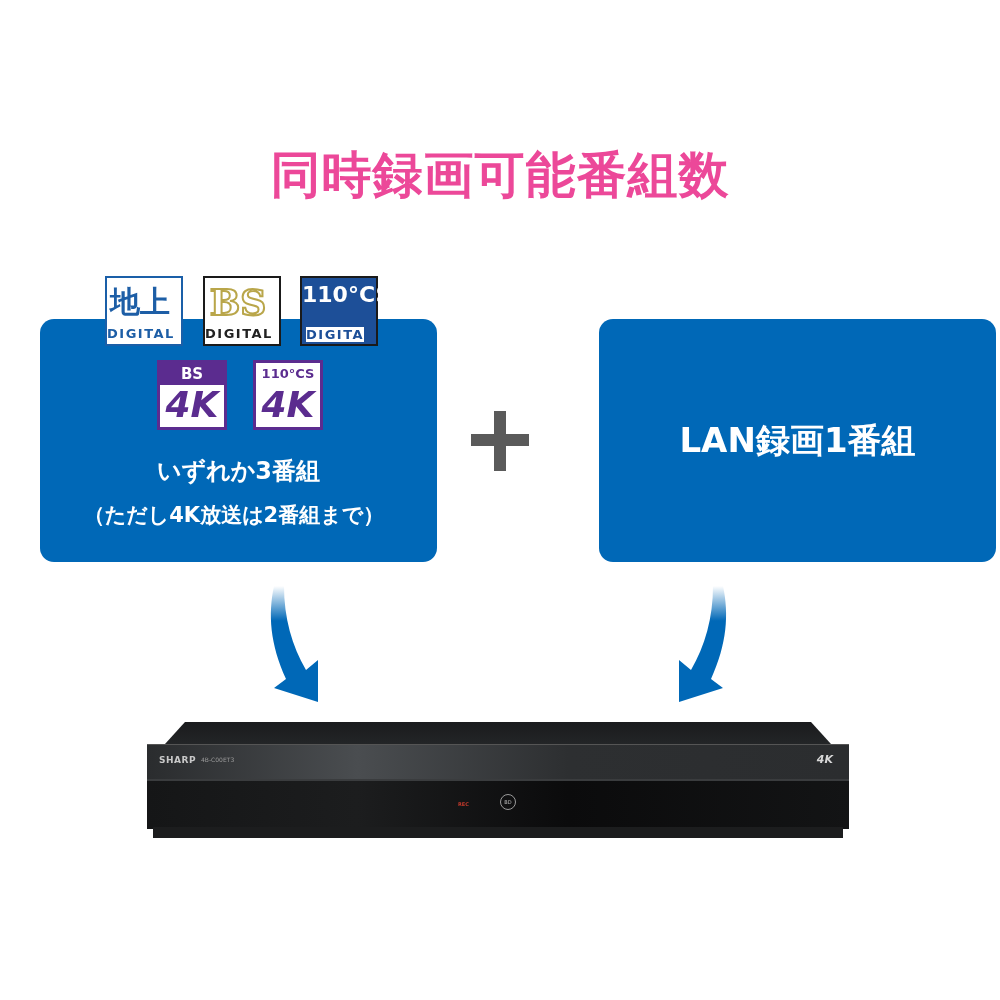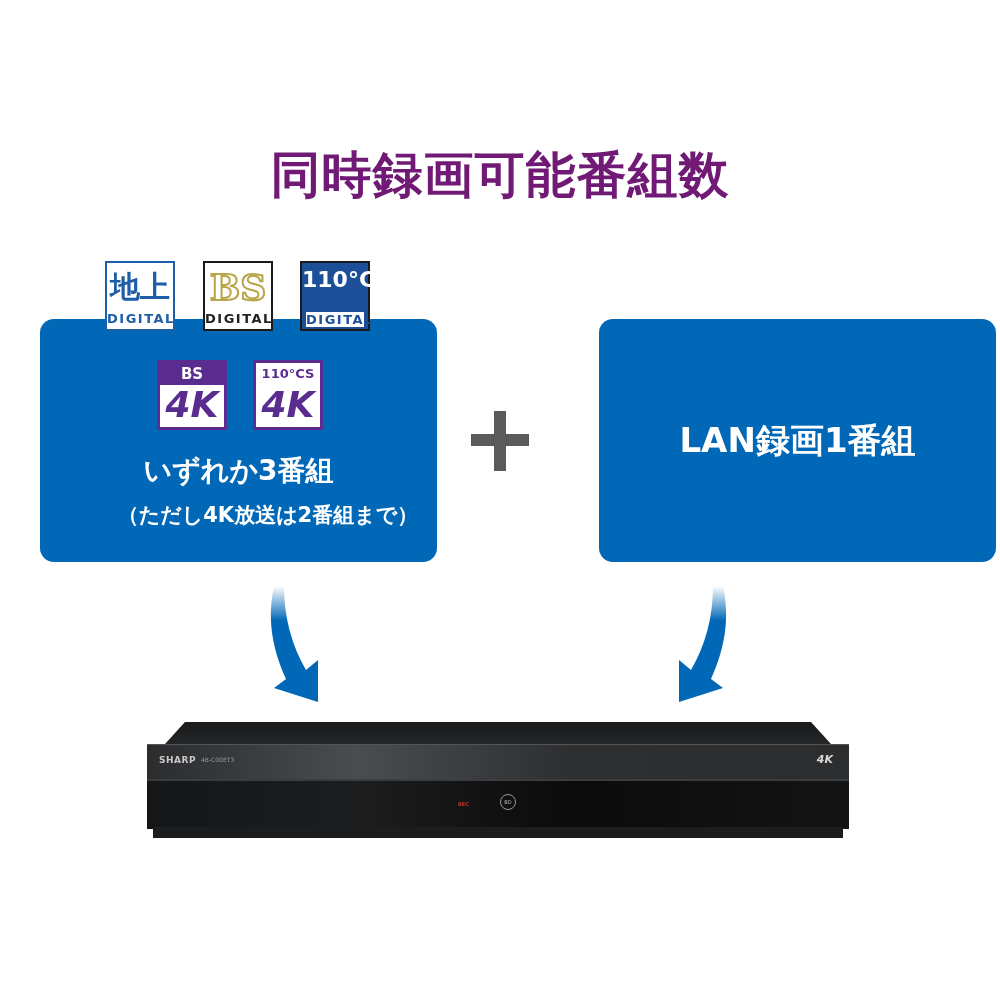--- a/index.html
+++ b/index.html
@@ -1,31 +1,31 @@
 <!DOCTYPE html>
 <html><head>
 <meta charset="utf-8">
 <style>
   html, body { margin: 0; padding: 0; background: #ffffff; }
   body { width: 1000px; height: 1000px; position: relative; overflow: hidden;
          font-family: "DejaVu Sans", "Liberation Sans", sans-serif; }
   .title { position: absolute; left: 0; top: 140px; width: 1000px; text-align: center;
-           font-size: 50px; font-weight: bold; color: #701a75; letter-spacing: 1px; line-height: 70px; }
+           font-size: 50px; font-weight: bold; color: #ec4899; letter-spacing: 1px; line-height: 70px; }
   .box { position: absolute; background: #0068b7; border-radius: 14px; color: #fff; }
   .box-left { left: 40px; top: 319px; width: 397px; height: 243px; }
   .box-right { left: 563px; top: 319px; width: 397px; height: 243px;
                display: flex; align-items: center; justify-content: center; margin-left: 36px; }
   .right-text { font-size: 34px; font-weight: bold; letter-spacing: 0px; }
   .main-line { position: absolute; left: 0; top: 130px; width: 397px; text-align: center;
-               font-size: 28px; font-weight: bold; line-height: 44px; }
+               font-size: 24px; font-weight: bold; line-height: 44px; }
   .sub-line { position: absolute; left: 0; top: 180px; width: 388px; text-align: center;
-              font-size: 21px; font-weight: bold; line-height: 32px; margin-left: 34px; }
+              font-size: 21px; font-weight: bold; line-height: 32px; }
 
   .logo { position: absolute; background: #fff; border: 2px solid #1a1a1a; box-sizing: border-box; }
-  .logo-dig { width: 70px; height: 70px; top: 261px; padding-left: 7px; }
+  .logo-dig { width: 78px; height: 70px; top: 276px; padding-left: 7px; }
   .logo-dig .glyph { position: absolute; left: 0; top: 4px; width: 66px; text-align: center;
                      font-weight: bold; font-size: 30px; line-height: 40px; }
   .logo-dig .cap { position: absolute; left: 0; bottom: 3px; width: 66px; text-align: center;
                    font-size: 13px; font-weight: bold; letter-spacing: 1.5px; }
   .logo-terr { left: 105px; border-color: #1a5fa8; }
   .logo-terr .glyph { color: #1d5ea6; font-family: "DejaVu Serif", serif; }
   .logo-terr .cap { color: #1d5ea6; }
   .logo-bs { left: 203px; }
   .logo-bs .glyph { color: transparent; -webkit-text-stroke: 2px #b9a64a; font-family: "DejaVu Serif", serif; font-size: 36px; }
   .logo-bs .cap { color: #222; }

